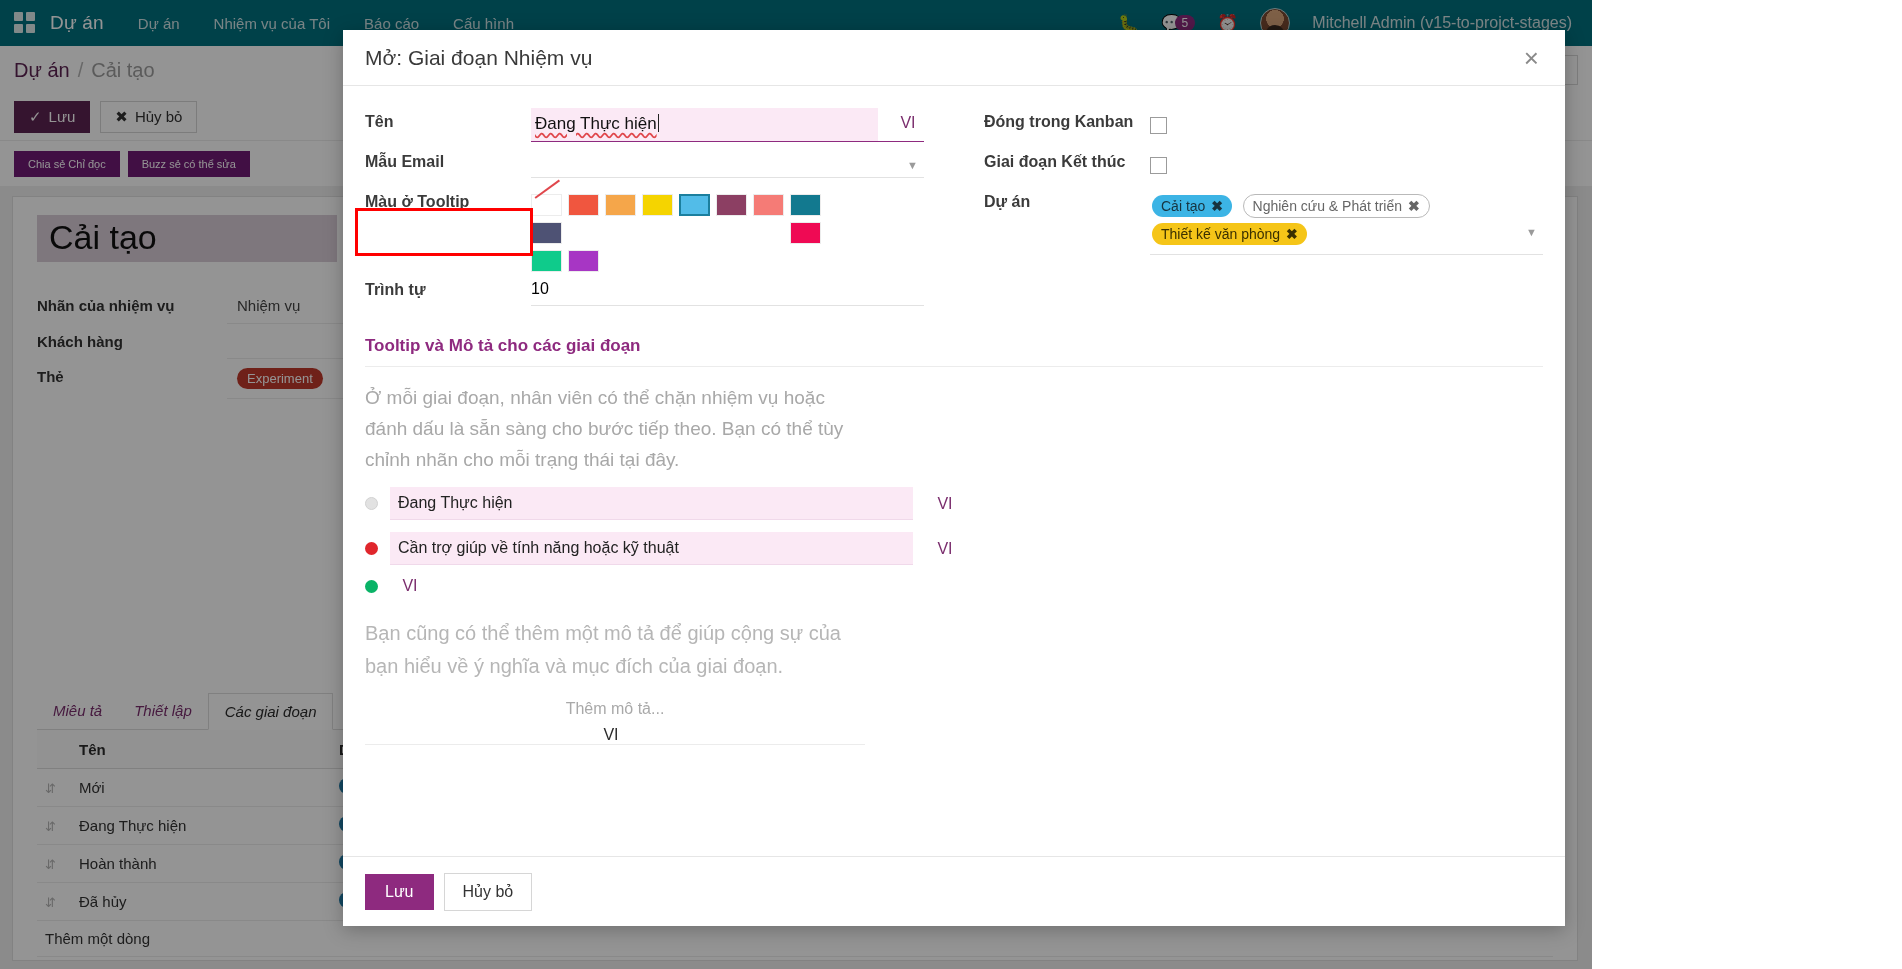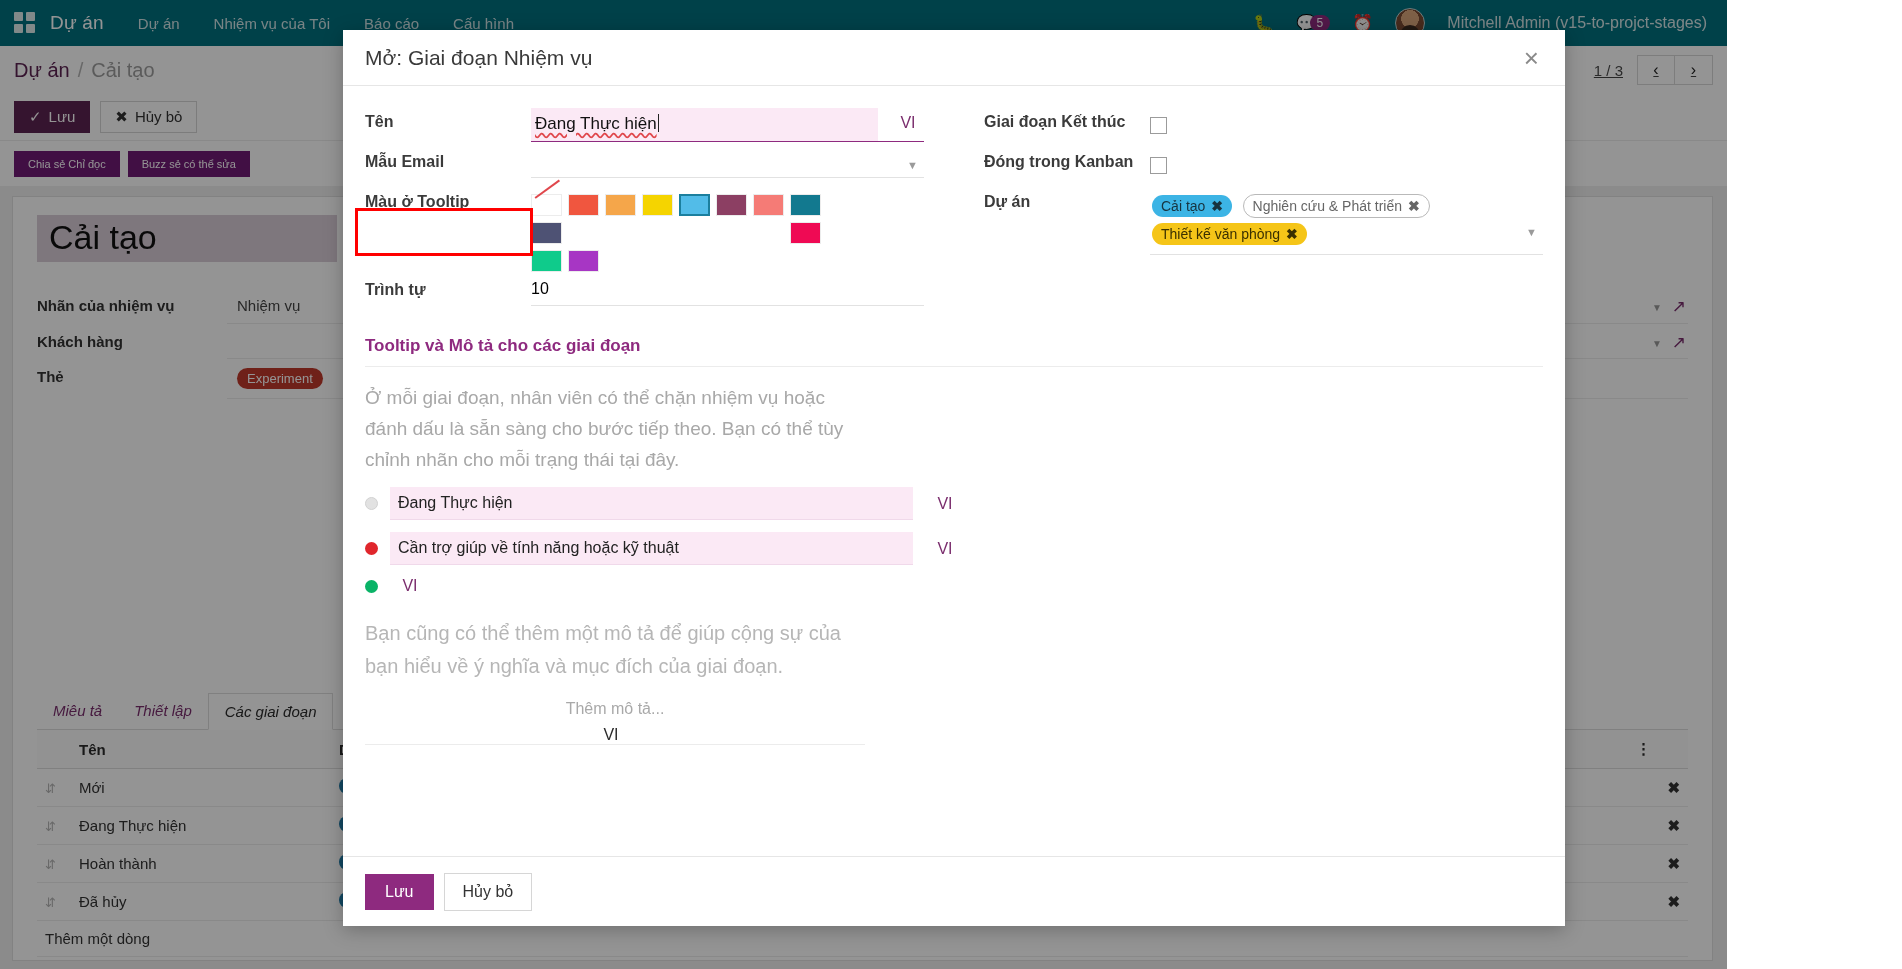--- a/index.html
+++ b/index.html
@@ -3,21 +3,21 @@
 <meta charset="utf-8">
 <style>
   * { box-sizing: border-box; }
   html, body {
     margin: 0; padding: 0;
     width: 1902px; height: 969px;
     overflow: hidden;
     font-family: "Liberation Sans", sans-serif;
     background: #ffffff;
   }
-  #root { position: relative; width: 1727px; height: 969px; overflow: hidden; }
+  #root { position: relative; width: 1592px; height: 969px; overflow: hidden; }
 
   
   .bg-app {
     position: absolute; inset: 0;
     background: #ffffff;
   }
 
   
   .navbar {
     position: absolute; top: 0; left: 0; right: 0; height: 46px;
@@ -439,28 +439,28 @@
             <div class="f-ctl">
               <div class="sel-wrap" style="padding-top:4px;">
                 <span>10</span>
               </div>
             </div>
           </div>
         </div>
 
         <div>
           <div class="field-row">
+            <div class="f-lbl">Đóng trong Kanban</div>
+            <div class="f-ctl">
+              <span class="chk"></span>
+            </div>
+          </div>
+
+          <div class="field-row">
             <div class="f-lbl">Giai đoạn Kết thúc</div>
-            <div class="f-ctl">
-              <span class="chk"></span>
-            </div>
-          </div>
-
-          <div class="field-row">
-            <div class="f-lbl">Đóng trong Kanban</div>
             <div class="f-ctl">
               <span class="chk"></span>
             </div>
           </div>
 
           <div class="field-row" style="min-height:70px;">
             <div class="f-lbl">Dự án</div>
             <div class="f-ctl">
               <div class="tags-wrap">
                 <span class="tag tag-blue">

